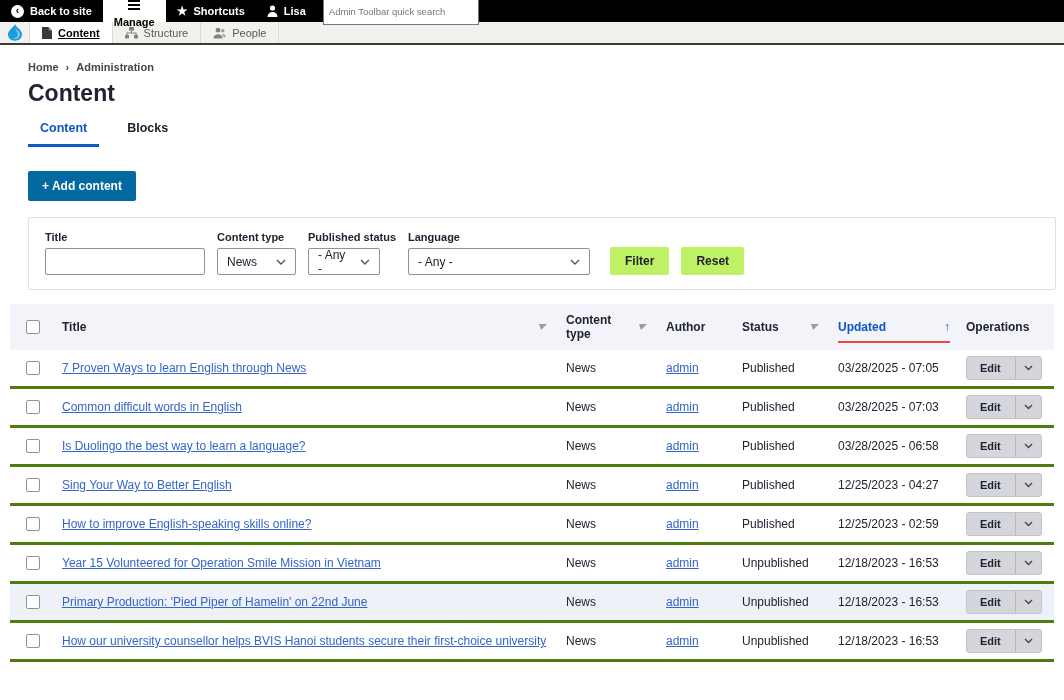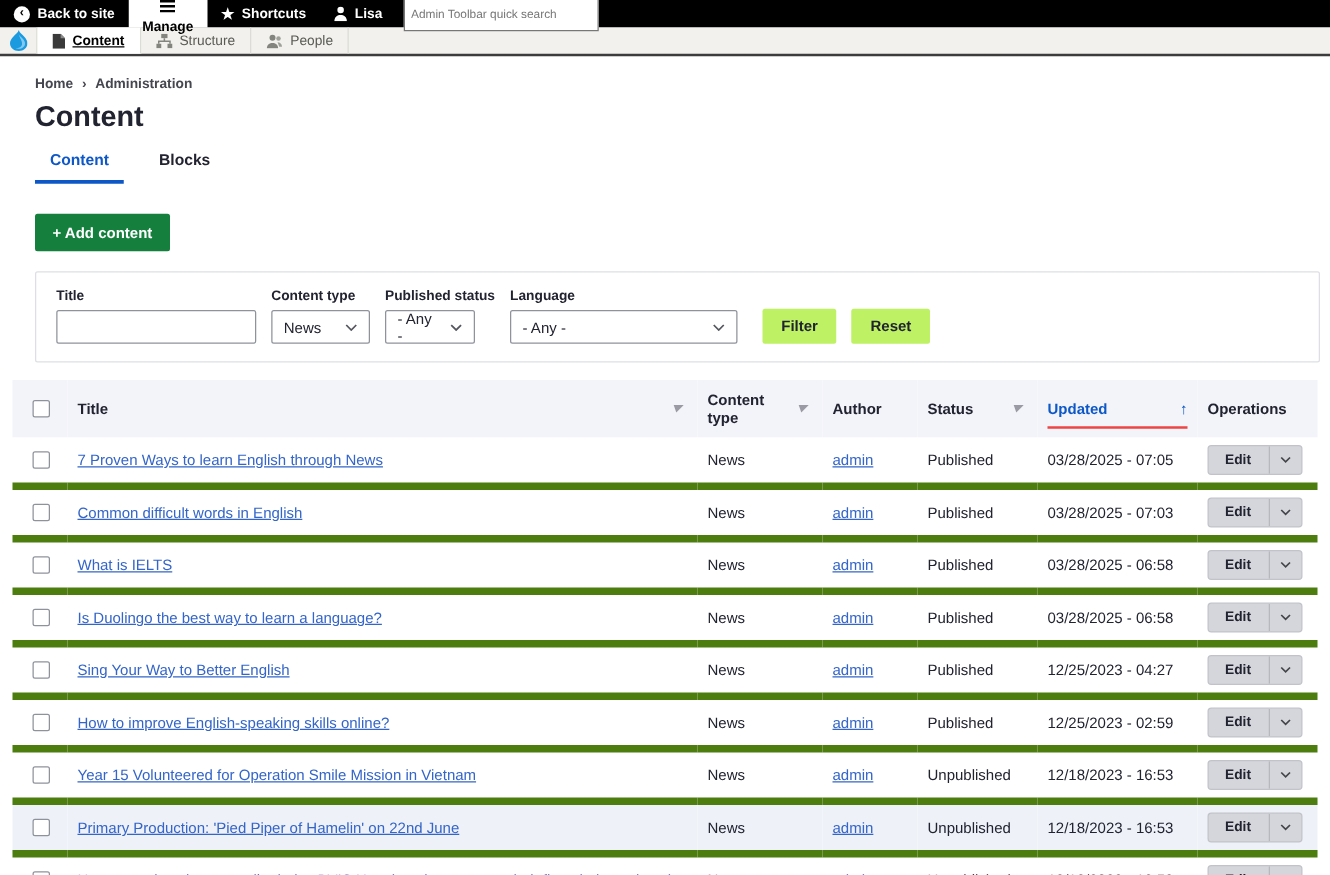--- a/index.html
+++ b/index.html
@@ -34,21 +34,21 @@
   .breadcrumb { margin: 16px 28px 0; font-size: 11px; font-weight: bold; color: #45464f; }
   .breadcrumb a { color: #45464f; text-decoration: none; cursor: pointer; }
   .crumb-sep { margin: 0 7px; font-weight: bold; color: #45464f; }
   h1.page-title { margin: 7px 28px 0; font-size: 23px; font-weight: bold; color: #222330; }
 
   .tabs { margin: 14px 28px 0; display: flex; gap: 16px; }
   .tab { font-size: 12.5px; font-weight: bold; color: #222330; padding: 0 12px 9px;
     cursor: pointer; border-bottom: 3px solid transparent; }
   .tab.active { color: #0d57c6; border-bottom-color: #0d57c6; }
 
-  .add-btn { margin: 24px 0 0 28px; display: inline-block; background: #15803d; color: #fff;
+  .add-btn { margin: 24px 0 0 28px; display: inline-block; background: #0369a1; color: #fff;
     font-size: 12px; font-weight: bold; border: none; border-radius: 2px;
     padding: 8px 14px; cursor: pointer; font-family: "Liberation Sans", sans-serif; }
 
   
   .filter-panel { margin: 16px 8px 0 28px; border: 1px solid #dedfe4; border-radius: 2px;
     padding: 13px 16px 14px; display: flex; align-items: flex-end; gap: 12px; }
   .f-group { display: flex; flex-direction: column; }
   .f-label { font-size: 11px; font-weight: bold; color: #222330; margin-bottom: 5px; }
   .f-input { width: 160px; height: 27px; border: 1px solid #8e929c; border-radius: 2px;
     padding: 0 8px; font-size: 12px; font-family: "Liberation Sans", sans-serif; }
@@ -73,21 +73,21 @@
   th.th-check { padding-left: 16px; }
   .th-flex { display: flex; align-items: center; justify-content: space-between; }
   .mini-filter { width: 0; height: 0; border-left: 4px solid transparent;
     border-right: 4px solid transparent; border-top: 6px solid #9a9aa4;
     transform: skewX(-18deg); margin-right: 4px; }
   th.th-updated { color: #0d57c6; }
   .updated-head { display: flex; align-items: center; justify-content: space-between;
     border-bottom: 2px solid #ef4444; padding-bottom: 7px; margin-bottom: -9px; }
   .sort-arrow { font-size: 12px; font-weight: bold; color: #0d57c6; }
 
-  tbody tr { border-bottom: 6px solid #4d7c0f; background: #fff; }
+  tbody tr { border-bottom: 3px solid #4d7c0f; background: #fff; }
   tbody tr.highlighted { background: #eef1f8; }
   td { font-size: 12px; color: #222330; padding: 6px 8px; height: 36px; vertical-align: middle; }
   td.td-check { padding-left: 16px; }
   input[type="checkbox"] { width: 14px; height: 14px; accent-color: #fff;
     appearance: none; border: 1px solid #8e929c; border-radius: 2px; background: #fff;
     cursor: pointer; display: block; }
   a.title-link, a.author-link { color: #3465c8; text-decoration: underline; cursor: pointer; }
 
   .dropbutton { display: inline-flex; align-items: stretch; height: 24px;
     background: #d5d6db; border: 1px solid #c2c3ca; border-radius: 3px; overflow: hidden; }
@@ -310,40 +310,20 @@
         <button class="dd-toggle">
           <svg width="9" height="6" viewBox="0 0 9 6">
                   <path d="M1 1 L4.5 4.5 L8 1" stroke="#44454c" stroke-width="1.4" fill="none"></path>
                 </svg>
         </button>
       </span>
     </td>
   </tr>
 
 
-  <tr>
-    <td class="td-check">
-            <input type="checkbox" style="">
-          </td>
-    <td><a class="title-link">What is IELTS</a></td>
-    <td>News</td>
-    <td><a class="author-link">admin</a></td>
-    <td>Published</td>
-    <td>03/28/2025 - 06:58</td>
-    <td>
-      <span class="dropbutton">
-        <button class="edit-btn">Edit</button>
-        <button class="dd-toggle">
-          <svg width="9" height="6" viewBox="0 0 9 6">
-                  <path d="M1 1 L4.5 4.5 L8 1" stroke="#44454c" stroke-width="1.4" fill="none"></path>
-                </svg>
-        </button>
-      </span>
-    </td>
-  </tr>
 
   <tr>
     <td class="td-check">
             <input type="checkbox" style="">
           </td>
     <td><a class="title-link">Is Duolingo the best way to learn a language?</a></td>
     <td>News</td>
     <td><a class="author-link">admin</a></td>
     <td>Published</td>
     <td>03/28/2025 - 06:58</td>

